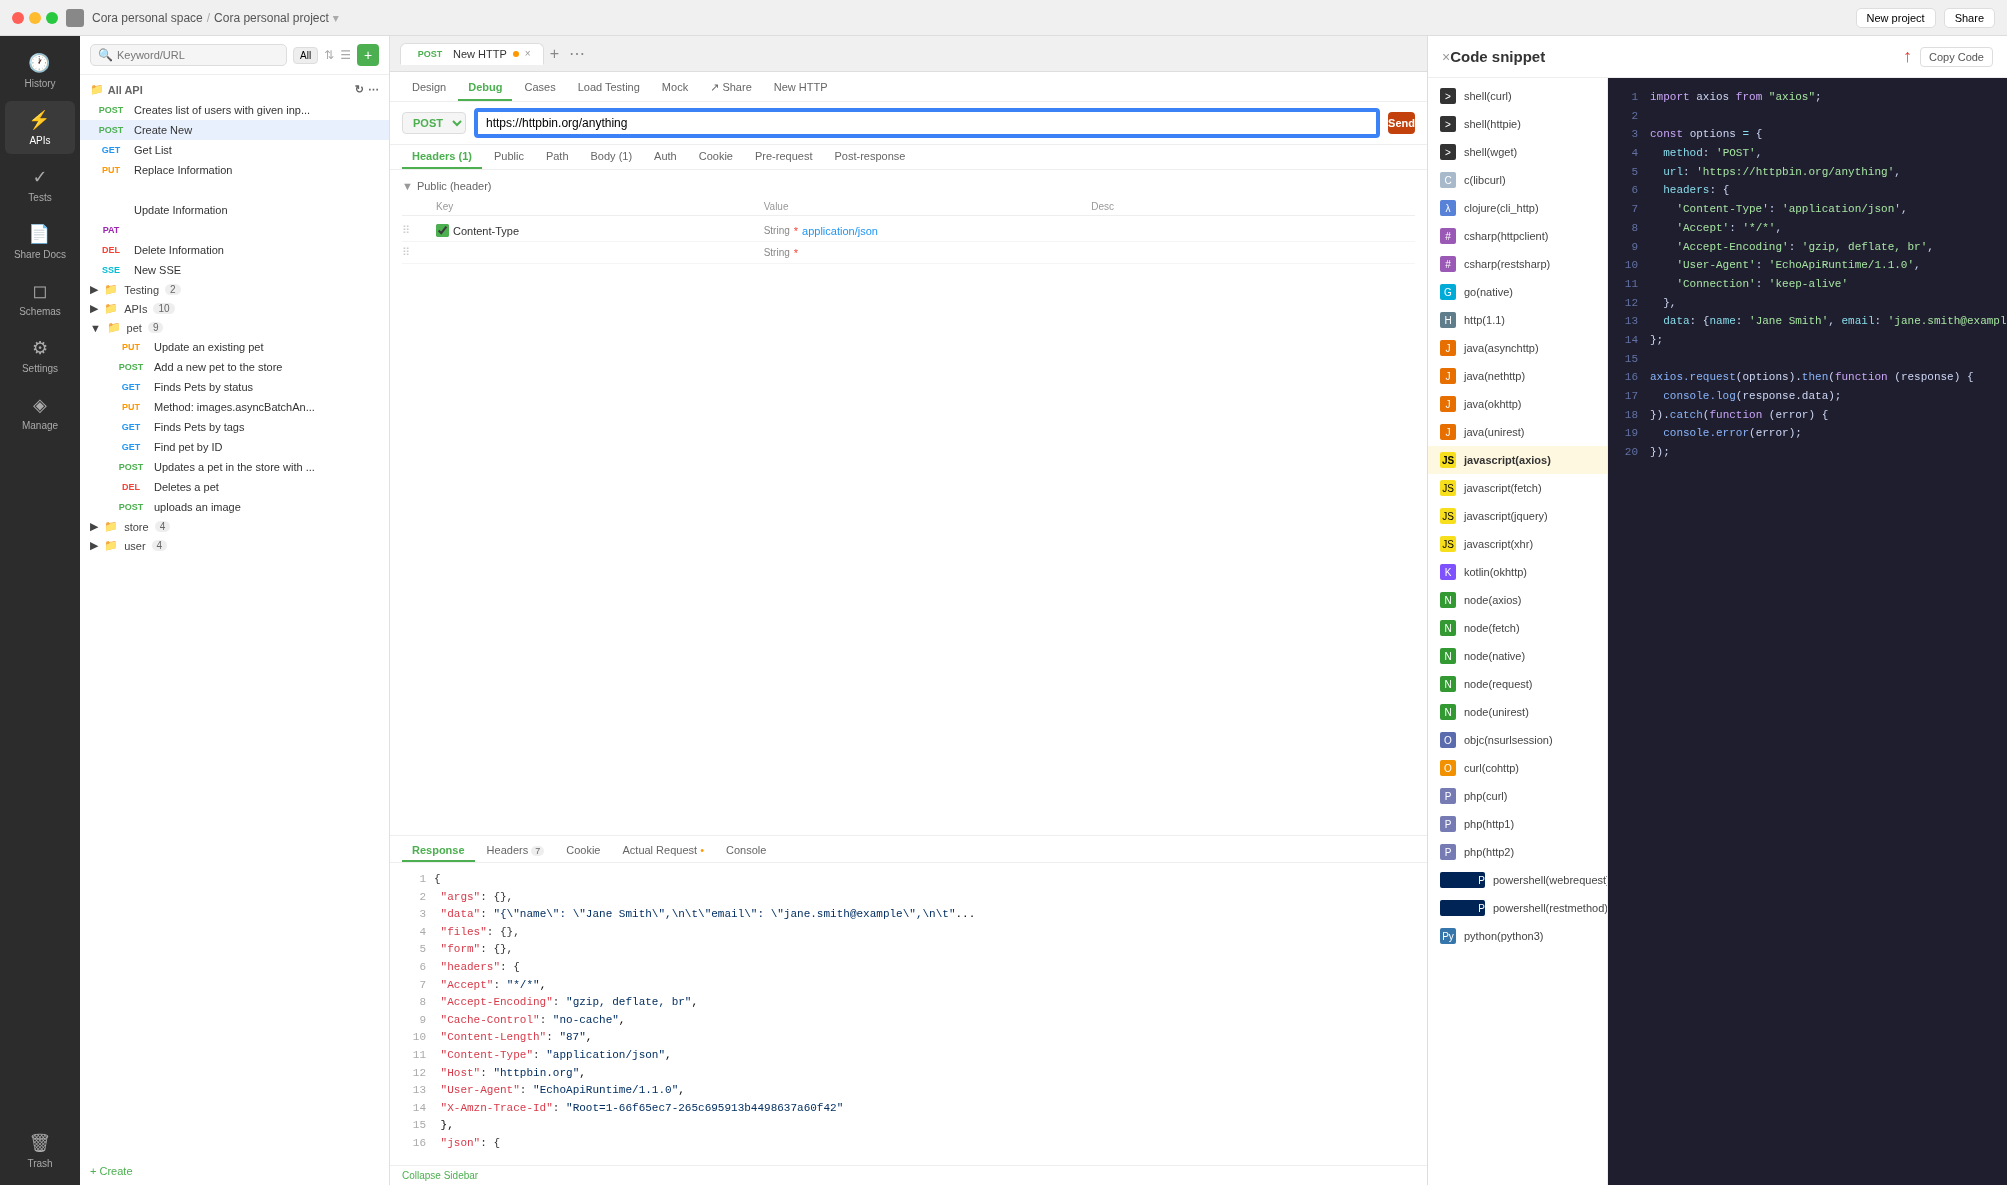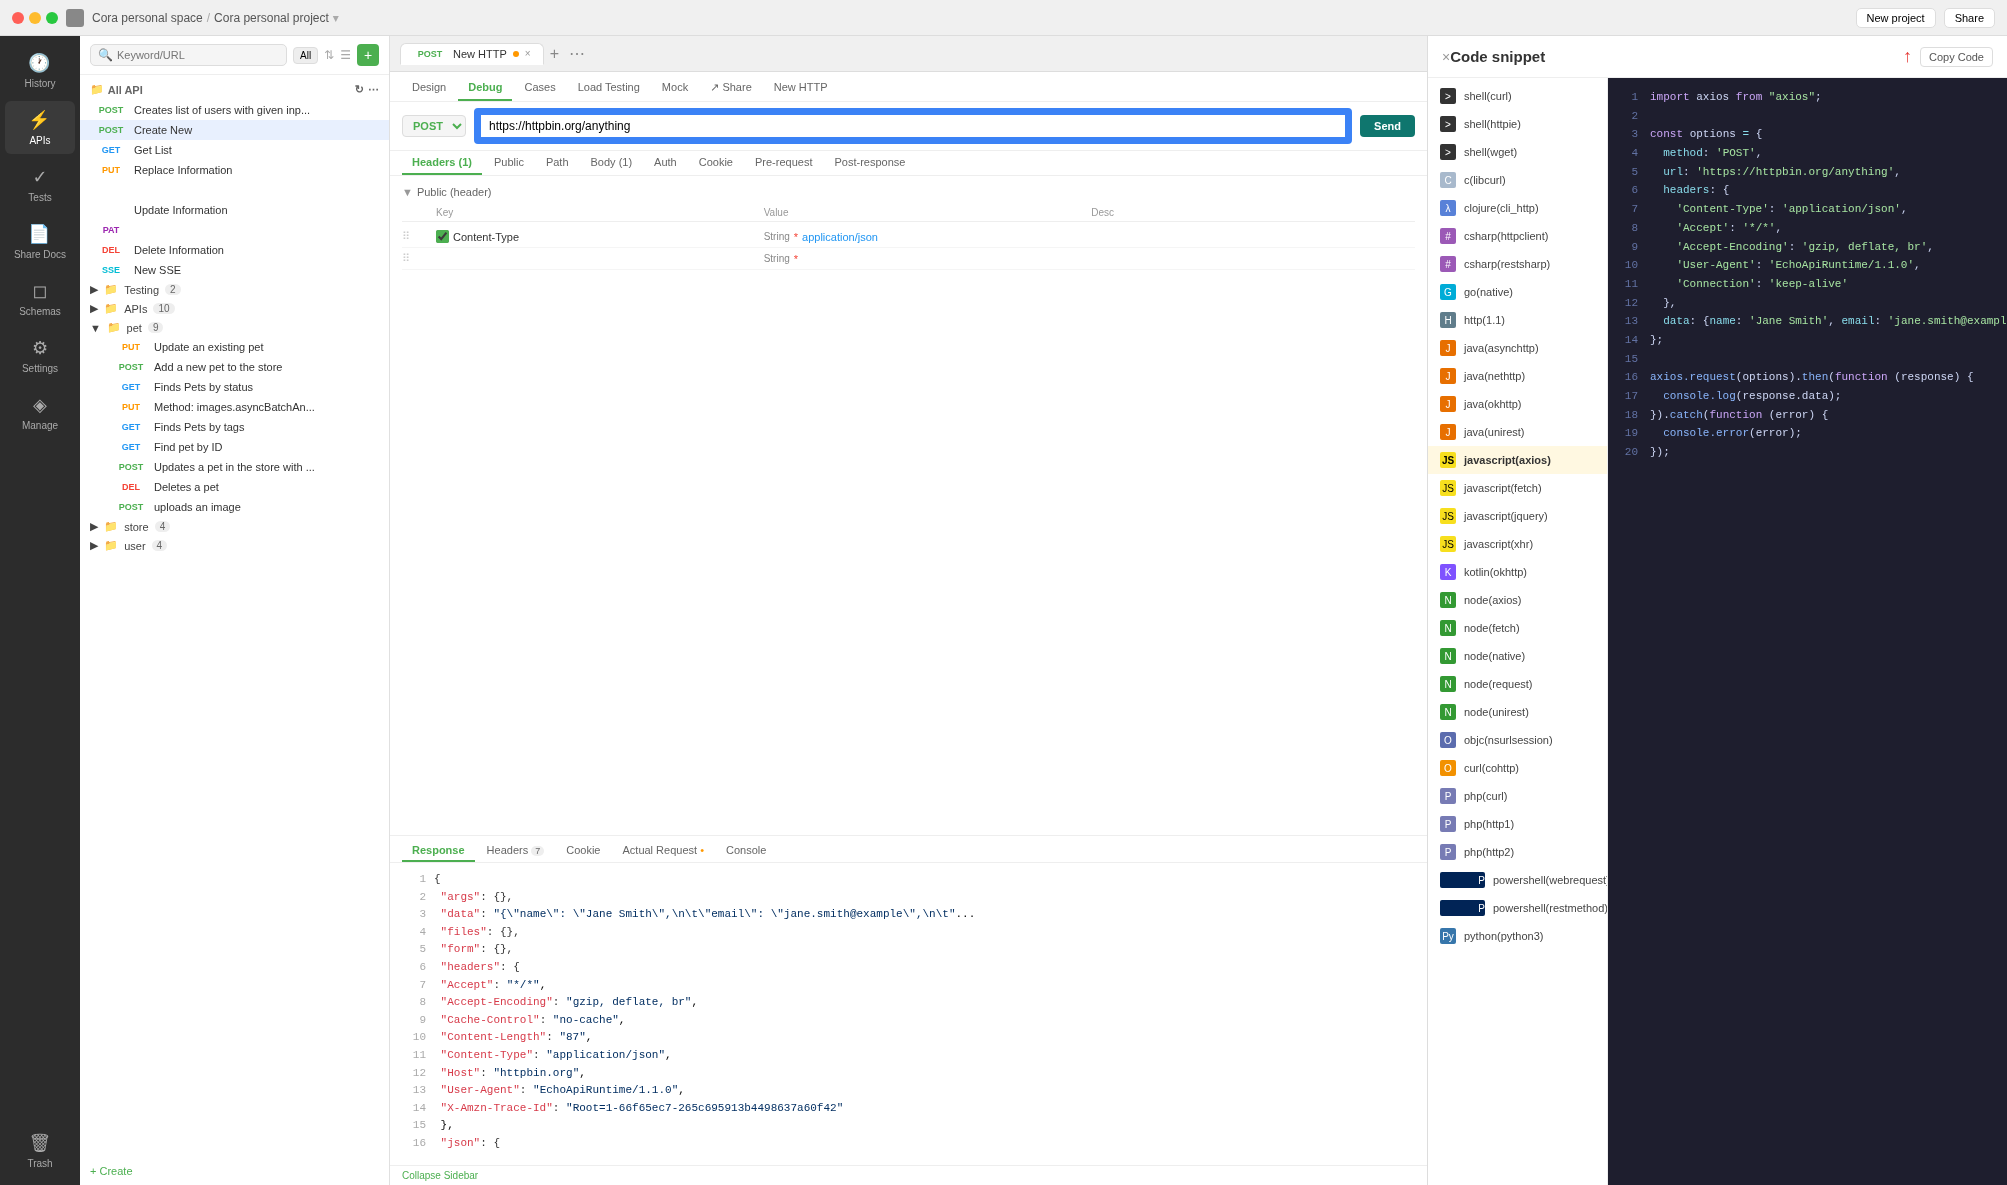--- a/index.html
+++ b/index.html
@@ -61,22 +61,22 @@
     .tab-close { color: #999; font-size: 10px; }
     .tab-add { background: none; border: none; font-size: 16px; color: #888; cursor: pointer; padding: 0 4px; }
     .tab-more { background: none; border: none; font-size: 16px; color: #888; cursor: pointer; padding: 0 4px; }
 
     .request-panel { flex: 1; display: flex; flex-direction: column; overflow: hidden; }
     .request-header { padding: 6px 12px; border-bottom: 1px solid #eee; display: flex; align-items: center; gap: 8px; background: white; flex-shrink: 0; }
     .nav-tabs { display: flex; gap: 2px; padding: 4px 12px 0; background: white; border-bottom: 1px solid #eee; flex-shrink: 0; }
     .nav-tab { padding: 5px 10px; font-size: 11px; cursor: pointer; color: #666; border-bottom: 2px solid transparent; }
     .nav-tab.active { color: #4CAF50; border-bottom: 2px solid #4CAF50; font-weight: 600; }
     .method-select { background: #f5f5f5; border: 1px solid #ddd; border-radius: 4px; padding: 3px 6px; font-size: 11px; font-weight: 700; color: #4CAF50; }
-    .url-input { flex: 1; border: 7px solid #3b82f6; border-radius: 4px; padding: 4px 8px; font-size: 12px; outline: none; }
-    .send-btn { background: #0f766e; color: white; border: none; border-radius: 4px; padding: 5px 14px; font-size: 11px; cursor: pointer; font-weight: 600; }
+    .url-input { flex: 1; border: 4px solid #3b82f6; border-radius: 4px; padding: 4px 8px; font-size: 12px; outline: none; }
+    .send-btn { background: #c2410c; color: white; border: none; border-radius: 4px; padding: 5px 0; font-size: 11px; cursor: pointer; font-weight: 600; }
 
     .params-area { padding: 10px 12px; flex: 1; overflow-y: auto; background: white; }
     .section-label { font-size: 11px; color: #666; margin-bottom: 6px; display: flex; align-items: center; gap: 4px; }
     .section-toggle { cursor: pointer; color: #999; }
     .header-row { display: grid; grid-template-columns: 30px 1fr 1fr 1fr; gap: 4px; font-size: 10px; color: #999; padding: 3px 0; border-bottom: 1px solid #eee; margin-bottom: 4px; }
     .param-row { display: grid; grid-template-columns: 30px 1fr 1fr 1fr; gap: 4px; font-size: 11px; padding: 4px 0; border-bottom: 1px solid #f5f5f5; align-items: center; }
     .checkbox-green { accent-color: #4CAF50; }
     .param-key { color: #333; }
     .param-value { color: #2196F3; }
     .param-type { color: #888; font-size: 10px; }

